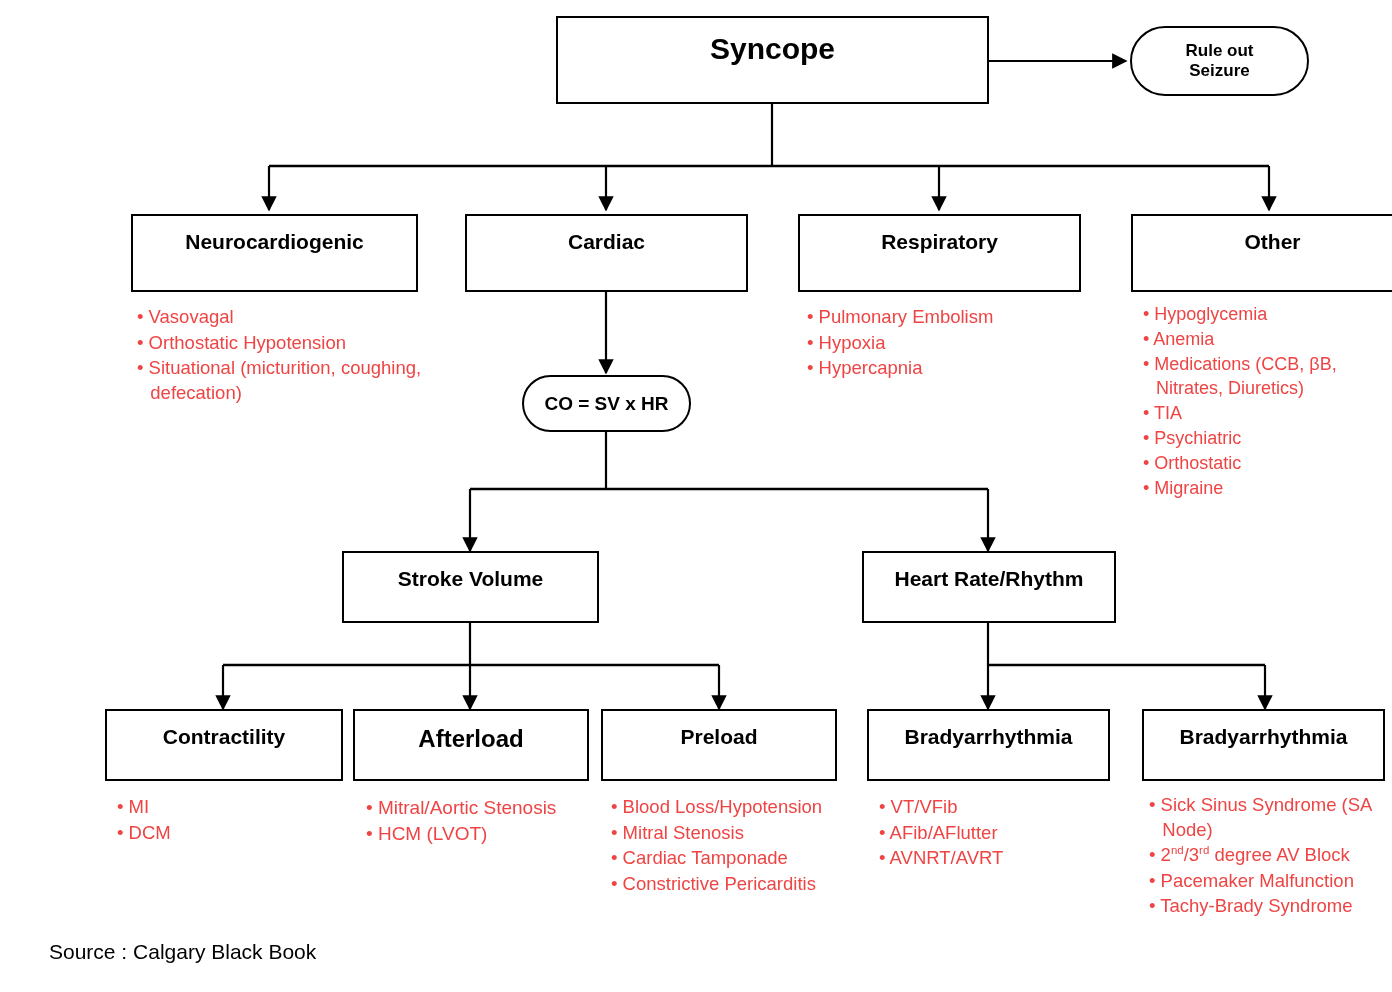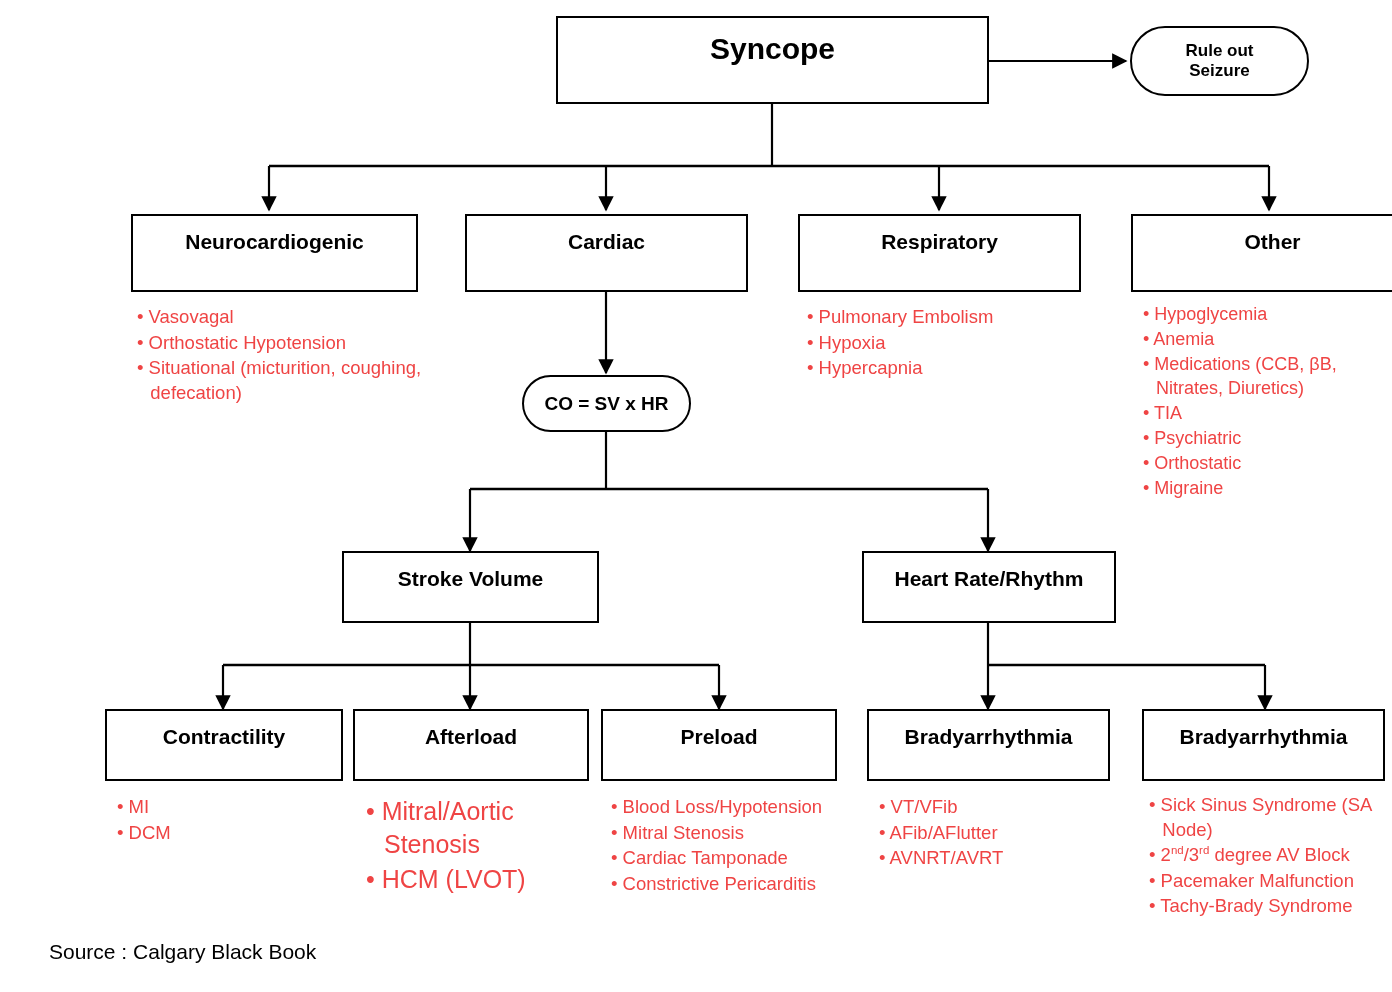--- a/index.html
+++ b/index.html
@@ -173,24 +173,24 @@
   </div>
 
   <div class="node pad-top" style="left:64px; top:709px; width:238px; height:72px; font-size:21px;">
     <span class="node-label">Contractility</span>
   </div>
   <div class="bullets" style="left:76px; top:795px; width:215px; font-size:18.5px;">
       <span class="bullet-item">• MI</span>
       <span class="bullet-item">• DCM</span>
     </div>
 
-  <div class="node pad-top" style="left:312px; top:709px; width:236px; height:72px; font-size:21px;">
+  <div class="node pad-top" style="left:312px; top:709px; width:236px; height:72px; font-size:24px;">
     <span class="node-label">Afterload</span>
   </div>
-  <div class="bullets" style="left:325px; top:795px; width:212px; font-size:25px;">
+  <div class="bullets" style="left:325px; top:795px; width:212px; font-size:19px;">
       <span class="bullet-item">• Mitral/Aortic Stenosis</span>
       <span class="bullet-item">• HCM (LVOT)</span>
     </div>
 
   <div class="node pad-top" style="left:560px; top:709px; width:236px; height:72px; font-size:21px;">
     <span class="node-label">Preload</span>
   </div>
   <div class="bullets" style="left:570px; top:795px; width:222px; font-size:18.5px;">
       <span class="bullet-item">• Blood Loss/Hypotension</span>
       <span class="bullet-item">• Mitral Stenosis</span>

